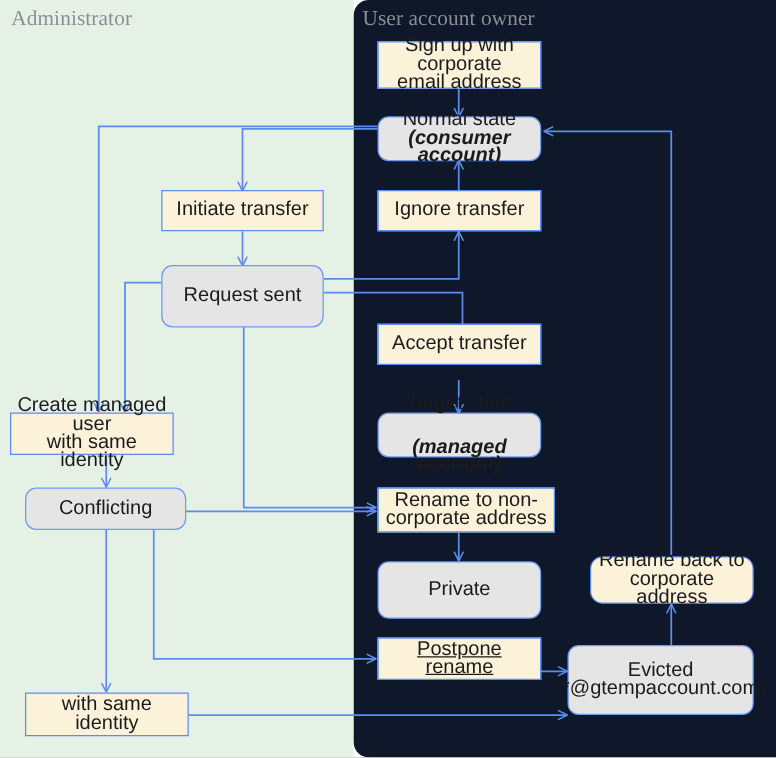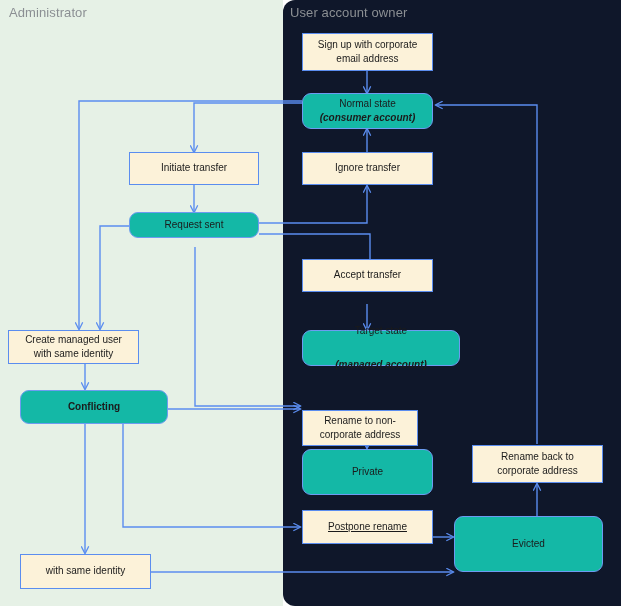--- a/index.html
+++ b/index.html
@@ -18,55 +18,56 @@
   .lane{
     position:absolute;
     top:0;
     height:606px;
   }
   .lane-admin{ left:0; width:283px; background:#e6f1e6; }
   .lane-user { left:283px; width:408px; background:#0f172a;border-radius:12px; }
   .lane-label{
     position:absolute;
     top:5px;
-    font-size:13px;
+    font-size:17px;
     color:#8b8f93;
     letter-spacing:0.1px;
     white-space:nowrap;
+    font-family:Liberation Serif, serif;
   }
   .lane-admin .lane-label{ left:9px; }
   .lane-user  .lane-label{ left:7px; }
 
   #edges{
     position:absolute;
     left:0; top:0;
     width:621px; height:606px;
     pointer-events:none;
   }
 
   .node{
     position:absolute;
     box-sizing:border-box;
     border:1px solid #5b8def;
     display:flex;
     flex-direction:column;
     align-items:center;
     justify-content:center;
     text-align:center;
-    font-size:10px;
+    font-size:16px;
     line-height:14.5px;
     color:#1b1b1b;
     padding:2px 4px;
   }
   .node.action{
     background:#fcf2d9;
     border-radius:0;
   }
   .node.state{
-    background:#14b8a6;
+    background:#e5e5e5;
     border-radius:9px;
     border-color:#6d9bf1;
   }
   .node .sub{
     font-style:italic;
     font-weight:bold;
   }
   .node .line{ display:block; }
 </style>
 </head>
@@ -140,61 +141,62 @@
   </div>
 
   <div class="node action" style="left:302px; top:152px; width:131px; height:33px;">
     <span class="line">Ignore transfer</span>
   </div>
 
   <div class="node action" style="left:129px; top:152px; width:130px; height:33px;">
     <span class="line">Initiate transfer</span>
   </div>
 
-  <div class="node state" style="left:129px; top:212px; width:130px; height:26px;">
+  <div class="node state" style="left:129px; top:212px; width:130px; height:50px;">
     <span class="line">Request sent</span>
   </div>
 
   <div class="node action" style="left:302px; top:259px; width:131px; height:33px;">
     <span class="line">Accept transfer</span>
   </div>
 
-  <div class="node state" style="left:302px; top:330px; width:158px; height:36px;gap:20px;">
+  <div class="node state" style="left:302px; top:330px; width:131px; height:36px;gap:20px;">
     <span class="line">Target state</span>
     <span class="line sub">(managed account)</span>
   </div>
 
   <div class="node action" style="left:8px; top:330px; width:131px; height:34px;">
     <span class="line">Create managed user</span>
     <span class="line">with same identity</span>
   </div>
 
-  <div class="node state" style="left:20px; top:390px; width:148px; height:34px;font-weight:bold;">
+  <div class="node state" style="left:20px; top:390px; width:129px; height:34px;">
     <span class="line">Conflicting</span>
   </div>
 
-  <div class="node action" style="left:302px; top:390px; width:116px; height:36px;margin-top:20px;">
+  <div class="node action" style="left:302px; top:390px; width:142px; height:36px;">
     <span class="line">Rename to non-</span>
     <span class="line">corporate address</span>
   </div>
 
   <div class="node state" style="left:302px; top:449px; width:131px; height:46px;">
     <span class="line">Private</span>
   </div>
 
-  <div class="node action" style="left:472px; top:445px; width:131px; height:38px;">
+  <div class="node action" style="left:472px; top:445px; width:131px; height:38px;border-radius:10px;">
     <span class="line">Rename back to</span>
     <span class="line">corporate address</span>
   </div>
 
   <div class="node action" style="left:302px; top:510px; width:131px; height:34px;text-decoration:underline;">
     <span class="line">Postpone rename</span>
   </div>
 
   <div class="node action" style="left:20px; top:554px; width:131px; height:35px;">
     <span class="line">with same identity</span>
   </div>
 
   <div class="node state" style="left:454px; top:516px; width:149px; height:56px;">
     <span class="line">Evicted</span>
+    <span class="line">(*@gtempaccount.com)</span>
   </div>
 
 </div>
 
 </body></html>

